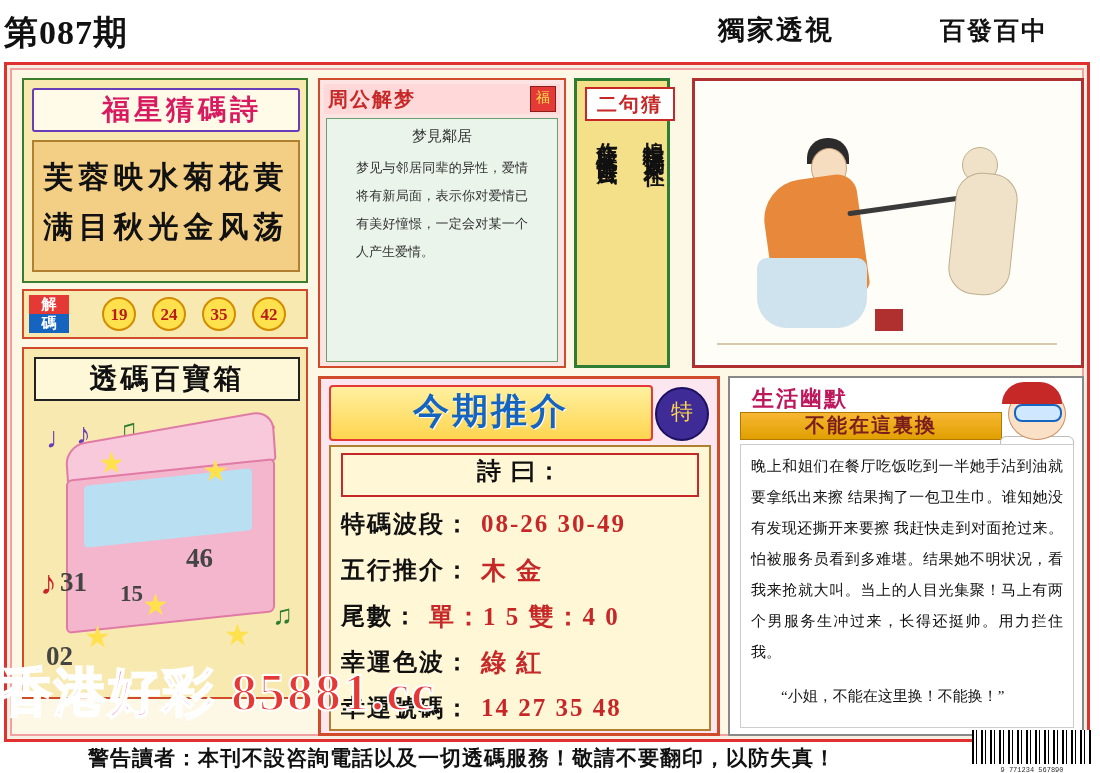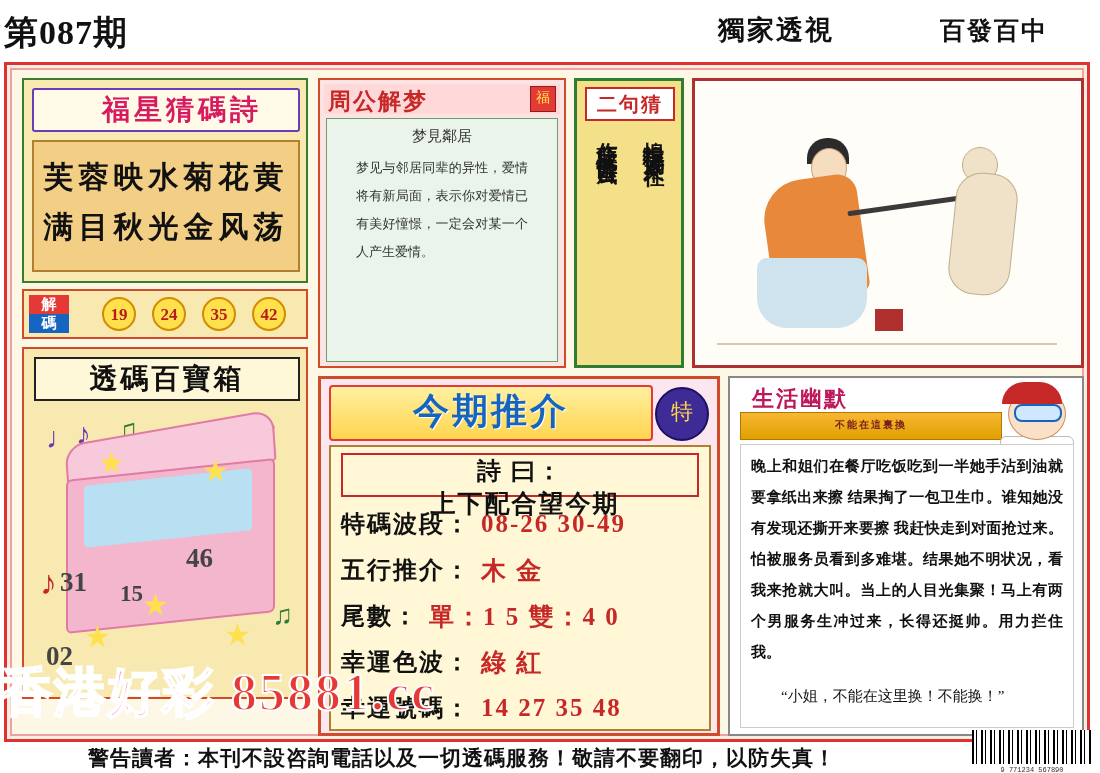--- a/index.html
+++ b/index.html
@@ -141,21 +141,21 @@
   .col2{position:absolute;left:306px;top:8px;width:248px;}
   .box-dream{
     width:248px;height:290px;border:2px solid #cf4b2a;background:#fde4e4;
     box-sizing:border-box;position:relative;
   }
   .dream-head{
     position:absolute;left:4px;top:4px;width:236px;height:30px;
     background:#ffd9d9;
   }
   .dream-head .t{
-    position:absolute;left:4px;top:2px;font-size:23px;font-weight:bold;
+    position:absolute;left:4px;top:2px;font-size:20px;font-weight:bold;
     color:#c62828;font-family:"Liberation Serif", serif;letter-spacing:2px;
   }
   .dream-head .icon{
     position:absolute;right:4px;top:2px;width:24px;height:24px;
     background:#e53935;border:1px solid #8d1c1c;
     color:#ffe14d;font-size:14px;text-align:center;line-height:22px;
     font-family:"Liberation Serif", serif;
   }
   .dream-body{
     position:absolute;left:6px;top:38px;width:232px;height:244px;
@@ -204,21 +204,21 @@
     font-size:24px;font-weight:bold;color:#111;white-space:nowrap;letter-spacing:2px;
   }
   .trow .val{
     font-size:25px;font-weight:bold;color:#c62828;margin-left:10px;letter-spacing:2px;
   }
   .trow.first{border:2px solid #c62828;height:44px;padding:0 6px;box-sizing:border-box;margin-bottom:4px;flex-direction:column;}
   .trow.first .lab{color:#111;}
   .trow.first .val{color:#111;}
   
   .box-riddle{
-    position:absolute;left:562px;top:8px;width:110px;height:290px;
+    position:absolute;left:562px;top:8px;width:96px;height:290px;
     border:3px solid #2e7d32;background:#f5e08a;box-sizing:border-box;
   }
   .riddle-title{
     position:absolute;left:8px;top:6px;width:90px;height:34px;
     border:2px solid #c62828;background:#fff;box-sizing:border-box;
   }
   .riddle-title span{
     display:block;text-align:center;line-height:30px;font-size:20px;font-weight:bold;
     color:#c62828;font-family:"Liberation Serif", serif;letter-spacing:2px;
   }
@@ -282,21 +282,21 @@
   }
   .humor-title{
     position:absolute;left:22px;top:6px;font-size:22px;font-weight:bold;
     color:#be185d;font-family:"Liberation Serif", serif;letter-spacing:2px;
   }
   .humor-band{
     position:absolute;left:10px;top:34px;width:260px;height:26px;
     background:linear-gradient(#f7b733,#e0a000);border:1px solid #b07a00;
   }
   .humor-band span{
-    display:block;text-align:center;line-height:24px;font-size:10px;font-weight:bold;
+    display:block;text-align:center;line-height:24px;font-size:20px;font-weight:bold;
     color:#7b1d1d;font-family:"Liberation Serif", serif;letter-spacing:2px;
   }
   .humor-face{
     position:absolute;right:6px;top:4px;width:78px;height:92px;
   }
   .hf-head{
     position:absolute;left:10px;top:6px;width:56px;height:50px;border-radius:50%;
     background:#fbe0c8;border:1px solid #c98f62;
   }
   .hf-hair{
@@ -311,21 +311,20 @@
     position:absolute;left:2px;top:54px;width:72px;height:36px;background:#ffffff;
     border:1px solid #bbb;border-radius:6px 6px 0 0;
   }
   .humor-body{
     position:absolute;left:10px;top:66px;width:334px;height:284px;
     border:1px solid #ccc;background:#fff;box-sizing:border-box;padding:6px 10px;
   }
   .humor-text{
     font-size:15px;color:#111;line-height:31px;text-align:justify;
     font-family:"Liberation Serif", serif;
-    font-weight:bold;
   }
   .humor-quote{
     margin-top:14px;font-size:15px;color:#111;line-height:28px;
     font-family:"Liberation Serif", serif;text-indent:2em;
   }
   
   .wm{
     position:absolute;left:0;top:658px;width:700px;height:60px;
     font-size:52px;font-weight:bold;font-family:"Liberation Serif", serif;
     letter-spacing:2px;
@@ -460,21 +459,20 @@
       <div class="box-today">
         <div class="today-head">
           <div class="band">
             <span>今期推介</span>
           </div>
           <div class="seal">特</div>
         </div>
         <div class="today-body">
           <div class="trow first">
             <span class="lab">詩 曰：</span>
-            <span class="val">上下配合望今期</span>
           </div>
           <div class="trow">
             <span class="lab">特碼波段：</span>
             <span class="val">08-26 30-49</span>
           </div>
           <div class="trow">
             <span class="lab">五行推介：</span>
             <span class="val">木 金</span>
           </div>
           <div class="trow">

